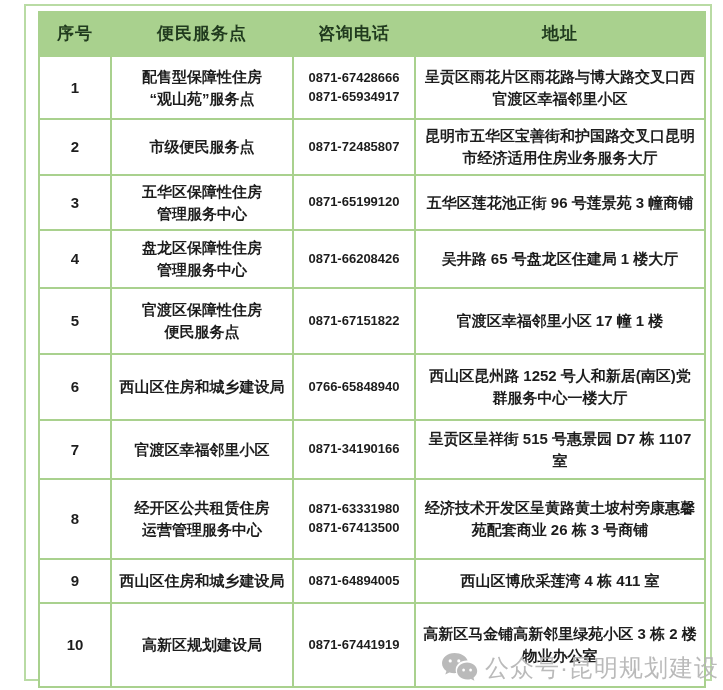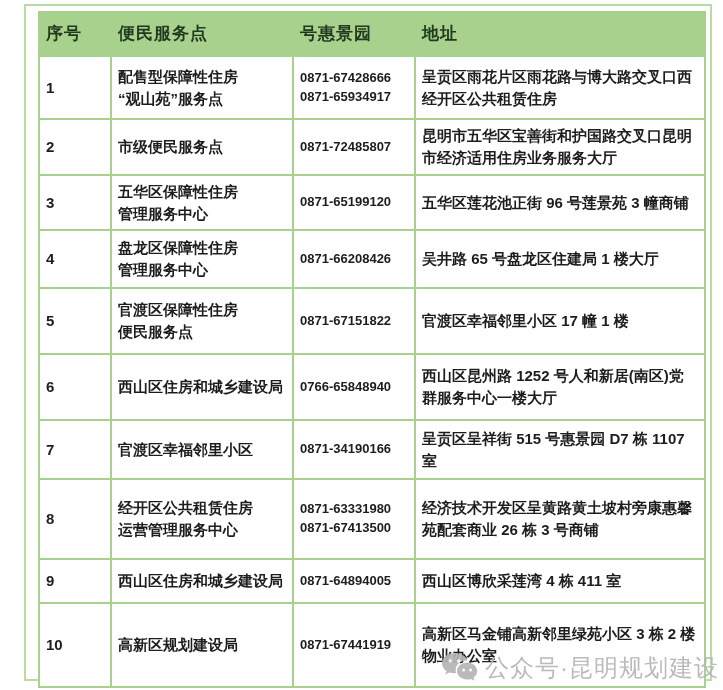--- a/index.html
+++ b/index.html
@@ -22,21 +22,21 @@
 
   table.service-table {
     position: absolute;
     left: 38px; top: 11px;
     width: 666px;
     border-collapse: collapse;
     table-layout: fixed;
   }
   .service-table th, .service-table td {
     border: 2px solid #a9d18e;
-    text-align: left;
+    text-align: center;
     vertical-align: middle;
     white-space: pre-line;
     padding: 3px 6px;
     line-height: 1.45;
   }
   .service-table th {
     background: #a9d18e;
     color: #203a1e;
     font-size: 17px;
     font-weight: 700;
@@ -91,33 +91,33 @@
     <colgroup>
       <col class="col-no">
         <col class="col-name">
         <col class="col-phone">
         <col class="col-addr">
     </colgroup>
     <thead>
       <tr>
         <th>序号</th>
         <th>便民服务点</th>
-        <th>号惠景园</th>
+        <th>咨询电话</th>
         <th>地址</th>
       </tr>
     </thead>
     <tbody>
       <tr>
         <td>1</td>
         <td>配售型保障性住房
 “观山苑”服务点</td>
         <td class="cell-phone">0871-67428666
 0871-65934917</td>
         <td>呈贡区雨花片区雨花路与博大路交叉口西
-经开区公共租赁住房</td>
+官渡区幸福邻里小区</td>
       </tr>
       <tr>
         <td>2</td>
         <td>市级便民服务点</td>
         <td class="cell-phone">0871-72485807</td>
         <td>昆明市五华区宝善街和护国路交叉口昆明
 市经济适用住房业务服务大厅</td>
       </tr>
       <tr>
         <td>3</td>

